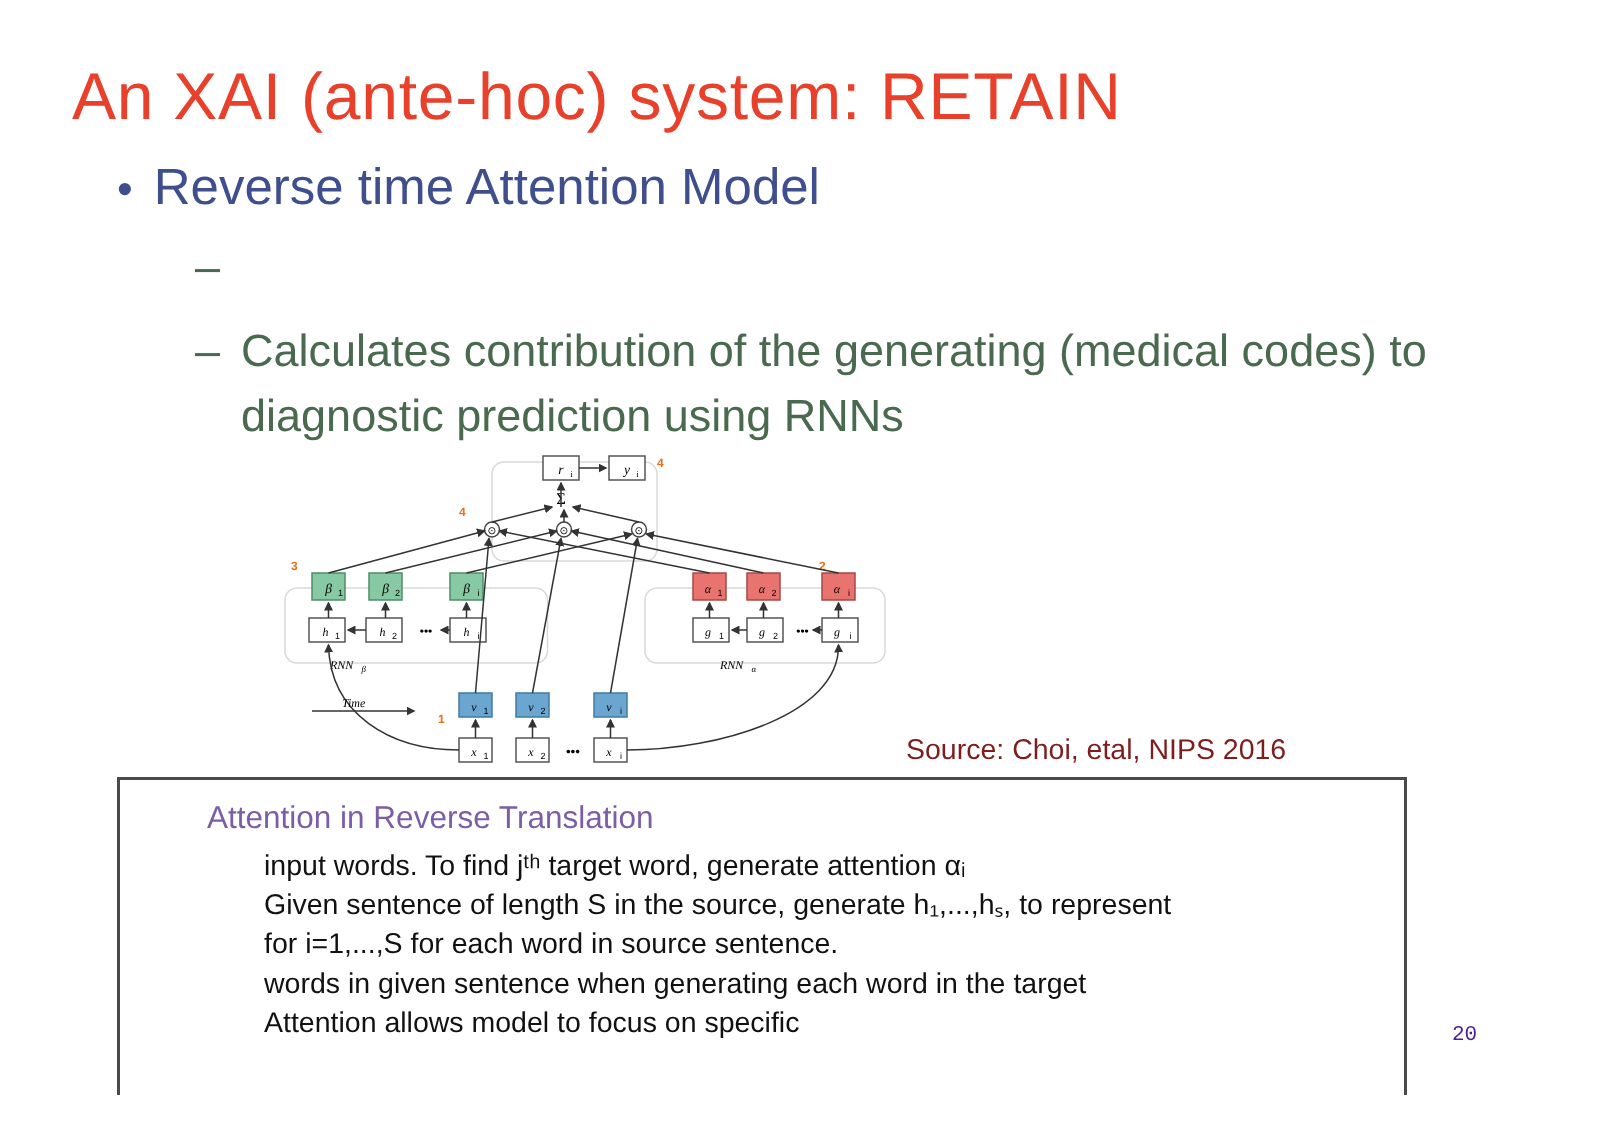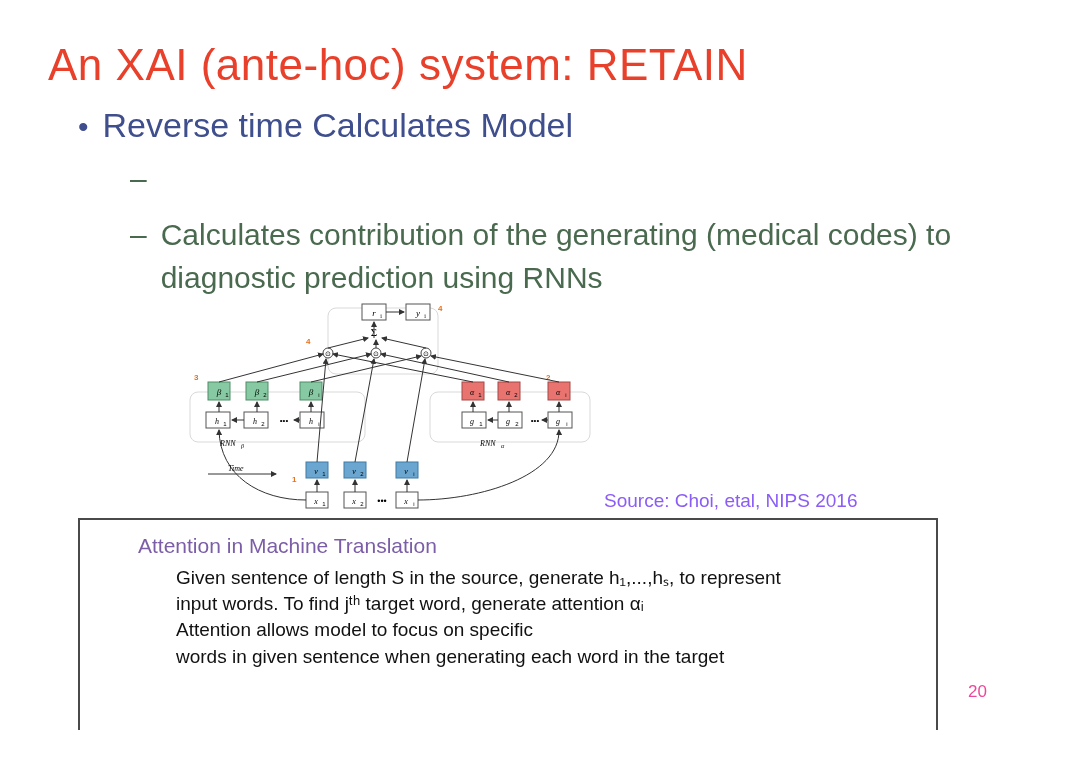--- a/index.html
+++ b/index.html
@@ -69,21 +69,21 @@
     width: 420px;
     height: 222px;
   }
   .fig-svg { display: block; }
 
   .source {
     position: absolute;
     left: 604px;
     top: 490px;
     font-size: 19px;
-    color: #8b5cf6;
+    color: #7f1d1d;
   }
 
   
   .box {
     position: absolute;
     left: 78px;
     top: 518px;
     width: 860px;
     height: 212px;
     border: 2px solid #4a4a4a;
@@ -107,34 +107,35 @@
     color: #111;
     line-height: 1.38;
   }
   .box-body .ln { white-space: pre-wrap; }
   .box-body .indent { padding-left: 38px; }
 
   .page-num {
     position: absolute;
     left: 968px;
     top: 682px;
-    font-size: 17px;
-    color: #ec4899;
+    font-size: 14px;
+    color: #4c1d95;
+    font-family: Liberation Mono, monospace;
   }
 </style>
 </head>
 <body>
 
 <div class="slide">
 
   <div class="title">An XAI (ante-hoc) system: RETAIN</div>
 
   <div class="bullet-l1">
     <span class="dot">•</span>
-    <span class="txt">Reverse time Calculates Model</span>
+    <span class="txt">Reverse time Attention Model</span>
   </div>
 
   <div class="bullet-l2 b2a">
     <span class="dash">–</span>
   </div>
 
   <div class="bullet-l2 b2b">
     <span class="dash">–</span>
     <span class="txt">Calculates contribution of the generating (medical codes) to diagnostic prediction using RNNs</span>
   </div>
@@ -274,24 +275,25 @@
       <path d="M238,204 C 300,204 380,180 379,134" fill="none" stroke="#333" marker-end="url(#ah)"></path>
 
       <line x1="28" y1="178" x2="96" y2="178" stroke="#333" marker-end="url(#ah)"></line>
       <text x="48" y="175" font-size="8" font-family="Liberation Serif, serif" font-style="italic">Time</text>
     </svg>
   </div>
 
   <div class="source">Source: Choi, etal, NIPS 2016</div>
 
   <div class="box">
-    <div class="box-title">Attention in Machine Translation</div>
+    <div class="box-title">Attention in Reverse Translation</div>
     <div class="box-body">
+      <div class="ln">input words. To find jᵗʰ target word, generate attention αᵢ</div>
       <div class="ln">Given sentence of length S in the source, generate h₁,...,hₛ, to represent</div>
-      <div class="ln">input words. To find jᵗʰ target word, generate attention αᵢ</div>
+      <div class="ln">for i=1,...,S for each word in source sentence.</div>
+      <div class="ln">words in given sentence when generating each word in the target</div>
       <div class="ln">Attention allows model to focus on specific</div>
-      <div class="ln">words in given sentence when generating each word in the target</div>
     </div>
   </div>
 
   <div class="page-num">20</div>
 
 </div>
 
 </body></html>

